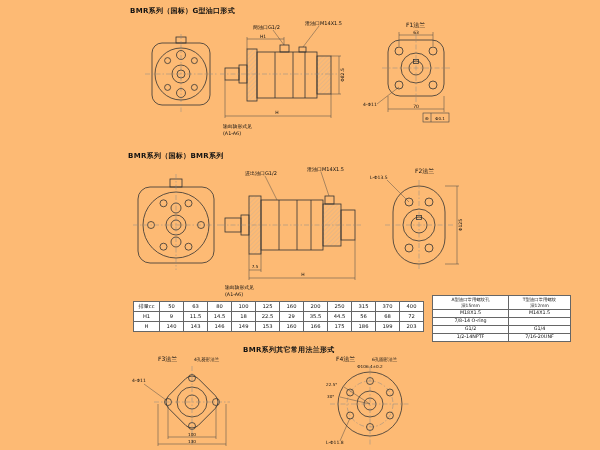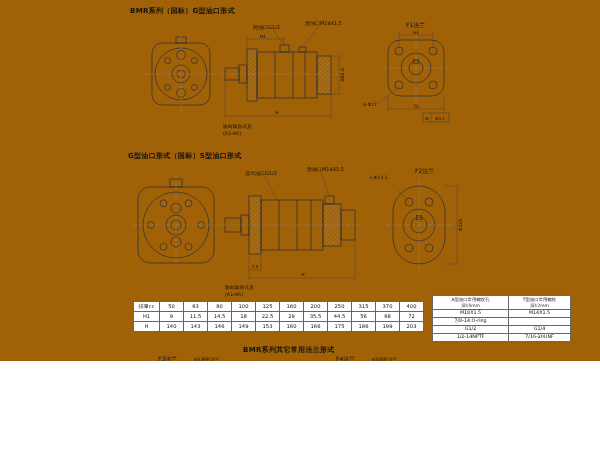--- a/index.html
+++ b/index.html
@@ -1,17 +1,17 @@
 <!DOCTYPE html>
 <html><head>
 <meta charset="utf-8">
 <style>
   *{box-sizing:border-box}
   html,body{margin:0;padding:0;background:#fff}
-  .page{position:relative;width:600px;height:361px;background:#a16207;overflow:hidden;
+  .page{position:relative;width:600px;height:450px;background:#fdba74;overflow:hidden;
         font-family:"DejaVu Sans",sans-serif;color:#111}
   .sec-title{position:absolute;font-size:7px;font-weight:700;white-space:nowrap;letter-spacing:.3px}
   svg{position:absolute;overflow:visible}
   svg text{fill:#111;stroke:none;font-family:"DejaVu Sans",sans-serif}
   table{position:absolute;border-collapse:collapse;table-layout:fixed;background:#fff}
   .spec{left:133px;top:301px;width:290px}
   .spec td{border:1px solid #666;font-size:5.2px;line-height:1;height:10px;text-align:center;
            padding:0;white-space:nowrap;overflow:hidden}
   .threads{left:432px;top:295px;width:138px}
   .threads th{border:1px solid #666;font-size:4.4px;font-weight:400;line-height:1.15;height:14px;padding:0;text-align:center}
@@ -113,21 +113,21 @@
       <line class="ldr" x1="252" y1="88" x2="274" y2="71"></line>
       <g>
         <rect x="298" y="97" width="26" height="9" fill="none" stroke="#444" stroke-width="0.6"></rect>
         <line x1="306" y1="97" x2="306" y2="106" stroke="#444" stroke-width="0.6"></line>
         <text x="302" y="103.5" font-size="4.5" text-anchor="middle">⊕</text>
         <text x="315" y="103.5" font-size="4" text-anchor="middle">Φ0.1</text>
       </g>
     </g>
   </svg>
 
-  <div class="sec-title" style="left:128px;top:151px">G型油口形式（国标）S型油口形式</div>
+  <div class="sec-title" style="left:128px;top:151px">BMR系列（国标）BMR系列</div>
 
   <svg style="left:125px;top:162px" width="460" height="135" viewBox="0 0 460 135">
     <defs>
       <pattern id="hatch2" width="3" height="3" patternUnits="userSpaceOnUse" patternTransform="rotate(45)">
         <line x1="0" y1="0" x2="0" y2="3" stroke="#aaa" stroke-width="0.5"></line>
       </pattern>
     </defs>
 
     <g stroke="#333" stroke-width="0.8" fill="none">
       <rect x="13" y="25" width="76" height="76" rx="12"></rect>

